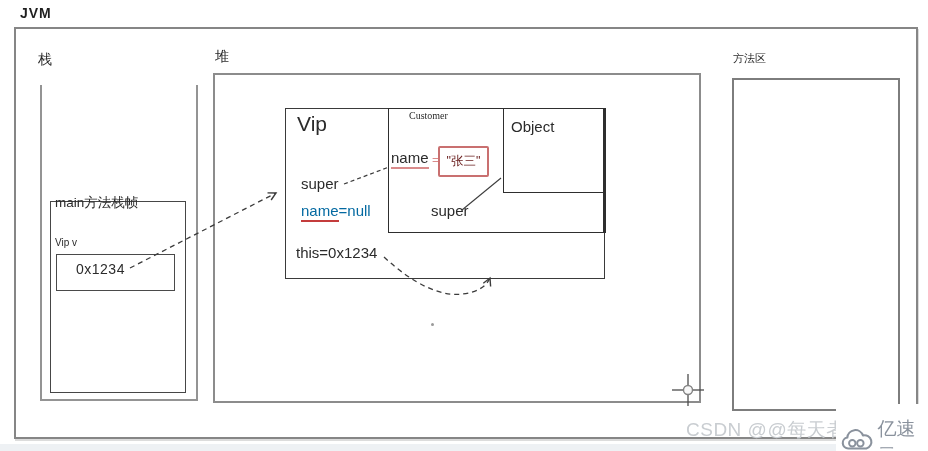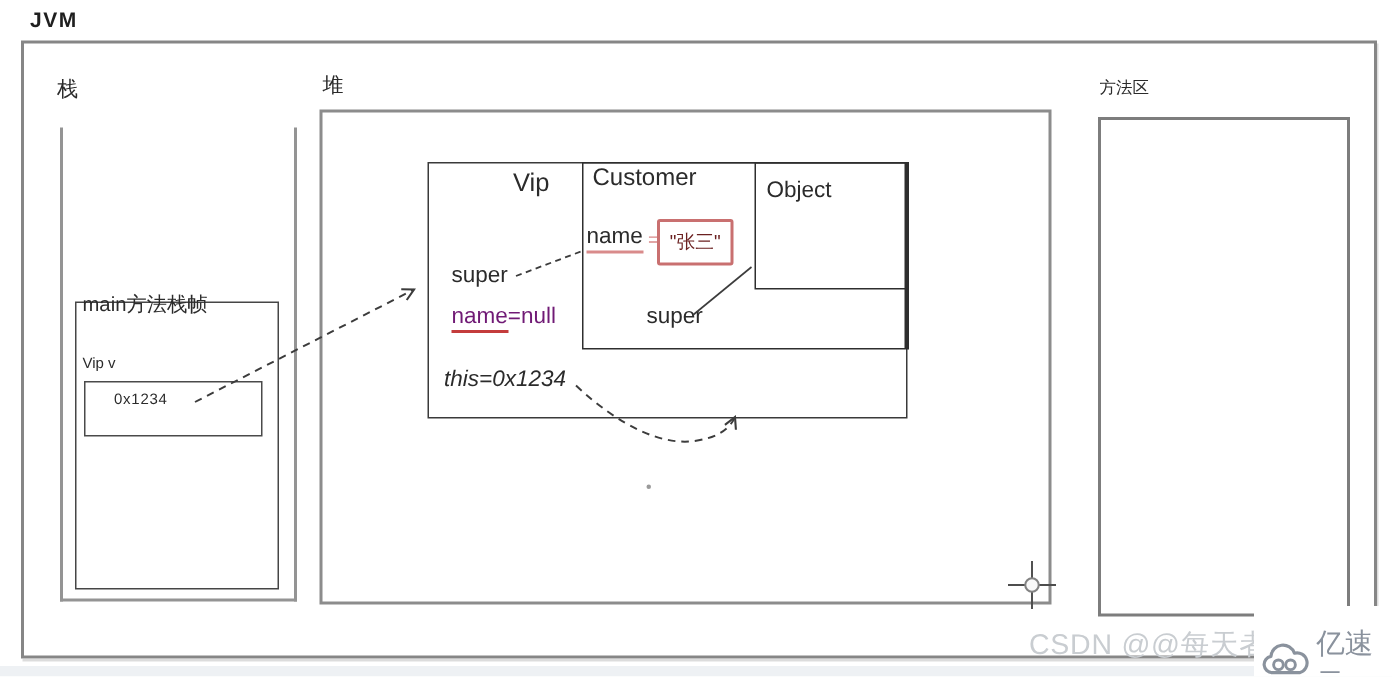--- a/index.html
+++ b/index.html
@@ -17,35 +17,35 @@
            box-shadow:1px 2px 0 rgba(130,130,130,.28);}
 
   
   #stack-label{left:38px;top:51px;font-size:14px;}
   #stack-u{left:40px;top:85px;width:154px;height:314px;
            border-left:2px solid #949494;border-right:2px solid #949494;border-bottom:2px solid #949494;}
   #frame-box{left:50px;top:201px;width:134px;height:190px;border:1.5px solid #464646;}
   #frame-title{left:55px;top:194px;font-size:13.5px;}
   #frame-var{left:55px;top:237px;font-size:10px;}
   #value-box{left:56px;top:254px;width:117px;height:35px;border:1.5px solid #4a4a4a;}
-  #value-text{left:76px;top:261px;font-size:10px;letter-spacing:.5px;}
+  #value-text{left:76px;top:261px;font-size:14px;letter-spacing:.5px;}
 
   
   #heap-label{left:215px;top:48px;font-size:14px;}
   #heap-box{left:213px;top:73px;width:484px;height:326px;border:2px solid #8c8c8c;}
   #vip-box{left:285px;top:108px;width:318px;height:169px;border:1.6px solid #3a3a3a;}
   #customer-box{left:388px;top:108px;width:214px;height:123px;border:1.6px solid #2e2e2e;border-right-width:3px;}
   #object-box{left:503px;top:108px;width:100px;height:83px;border:1.6px solid #2e2e2e;}
-  #vip-title{left:297px;top:112px;font-size:17px;margin-left:45px;}
-  #customer-title{left:395px;top:110px;font-size:16px;}
+  #vip-title{left:297px;top:112px;font-size:21px;}
+  #customer-title{left:409px;top:110px;font-size:10px;font-family:Liberation Serif, serif;}
   #object-title{left:511px;top:100px;font-size:15px;margin-top:18px;}
   #vip-super{left:301px;top:175px;font-size:15px;}
-  #vip-null{left:301px;top:202px;font-size:15px;color:#701a75;}
+  #vip-null{left:301px;top:202px;font-size:15px;color:#0369a1;}
   #vip-null .u{border-bottom:2px solid #c43c3c;padding-bottom:1px;}
-  #vip-this{left:296px;top:244px;font-size:15px;font-style:italic;}
+  #vip-this{left:296px;top:244px;font-size:15px;}
   #cust-name{left:391px;top:149px;font-size:15px;}
   #cust-name .u{border-bottom:2px solid #d98b8b;padding-bottom:1px;}
   #cust-eq{left:432px;top:152px;font-size:13px;color:#d98b8b;}
   #zhang-box{left:438px;top:146px;width:47px;height:27px;border:2px solid #c97070;border-radius:2px;
              display:flex;align-items:center;justify-content:center;font-size:12.5px;color:#6b2121;}
   #cust-super{left:431px;top:202px;font-size:15px;}
 
   
   #method-label{left:733px;top:51px;font-size:11px;}
   #method-box{left:732px;top:78px;width:164px;height:329px;border:2px solid #7d7d7d;}

